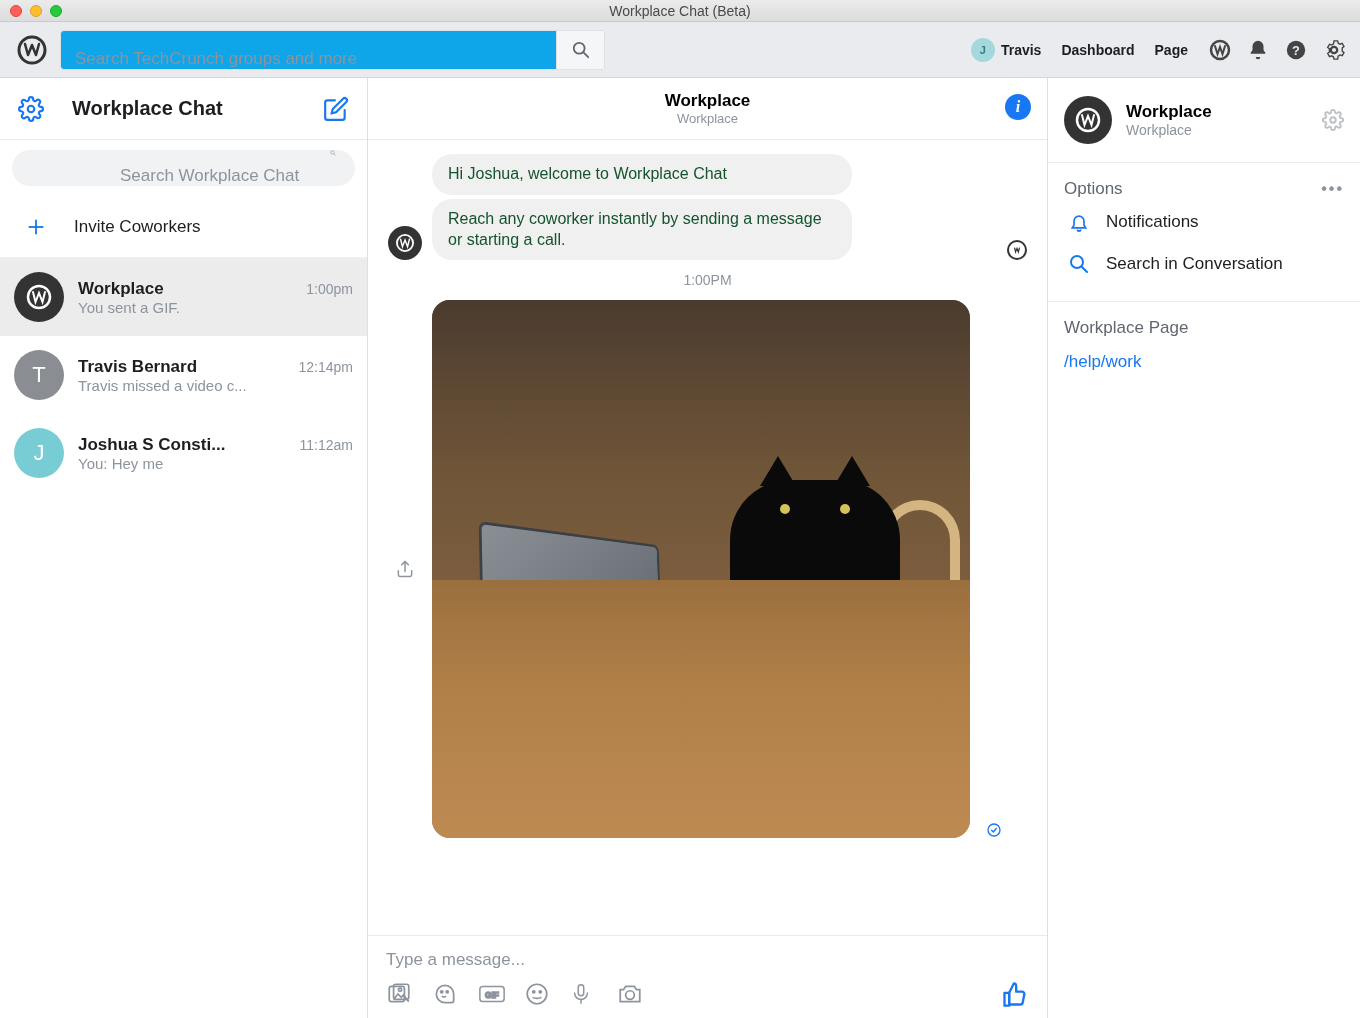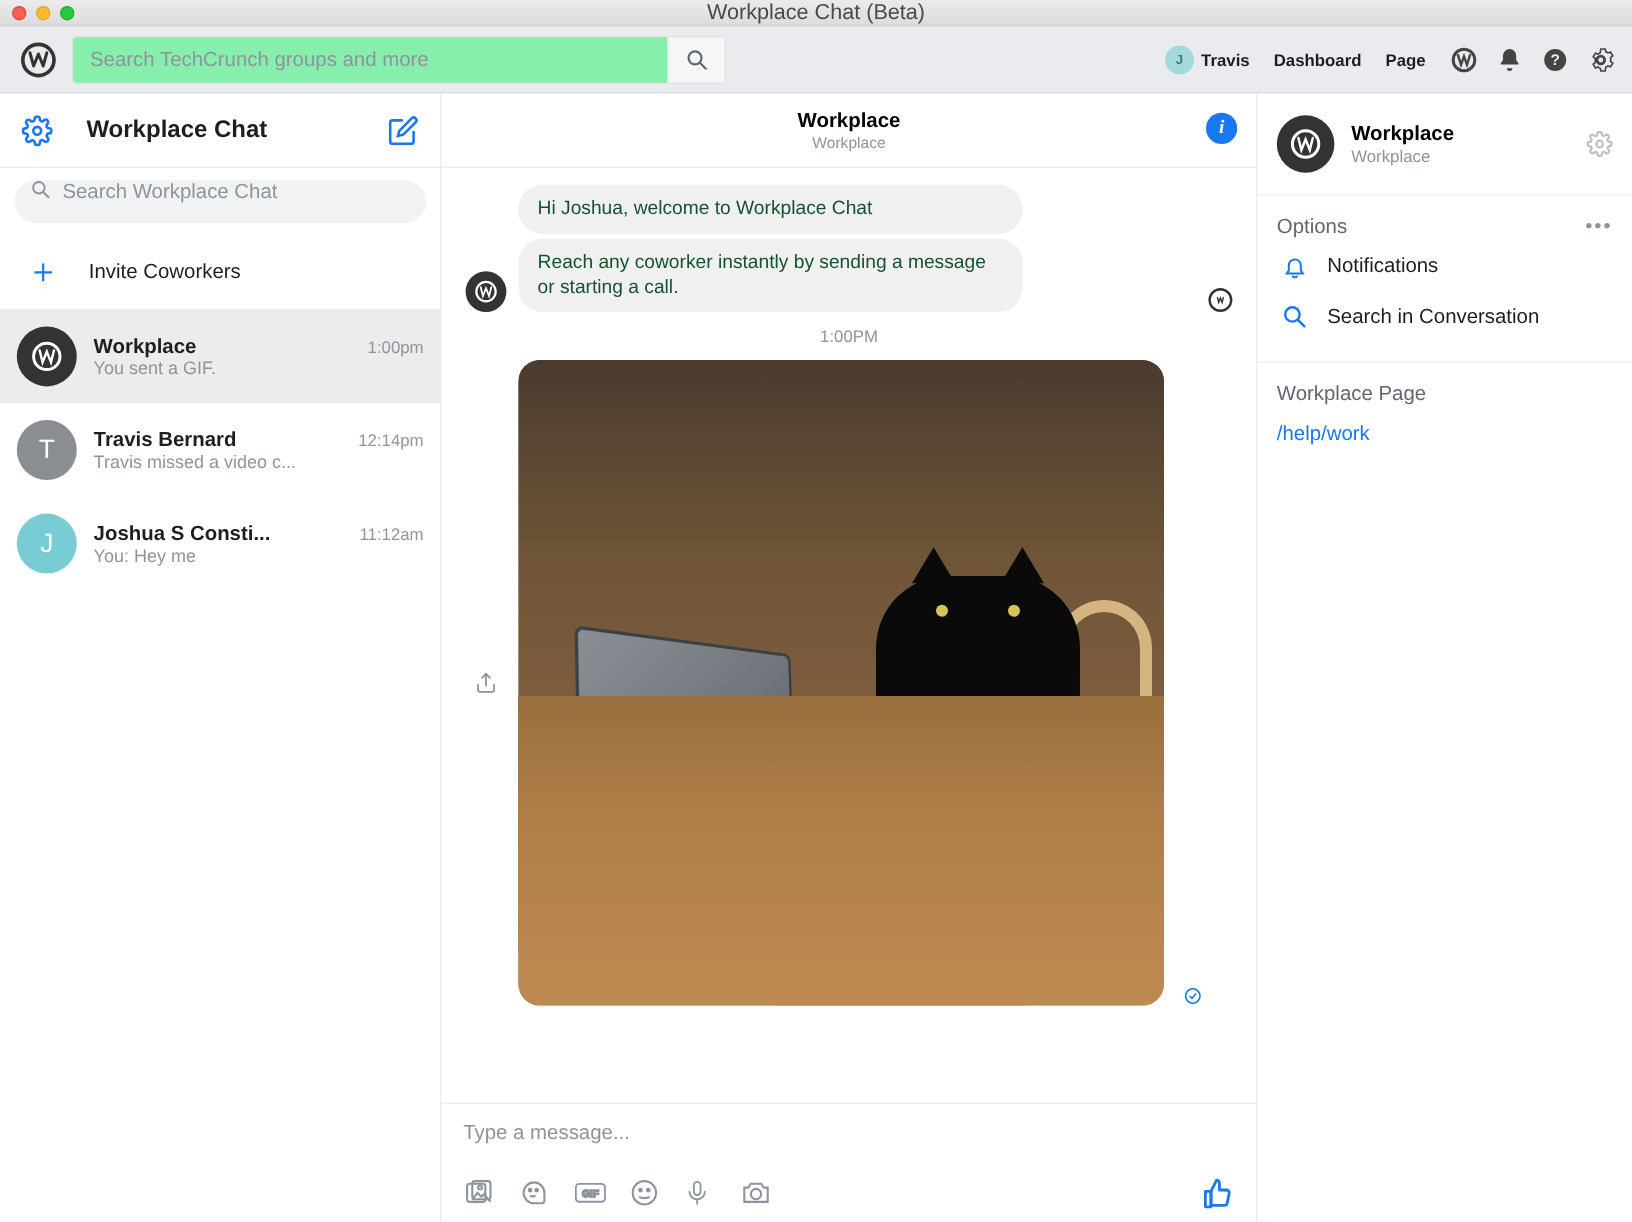--- a/index.html
+++ b/index.html
@@ -2,41 +2,41 @@
 <html><head>
 <meta charset="utf-8">
 <style>
 * { box-sizing: border-box; margin: 0; padding: 0; font-family: -apple-system, BlinkMacSystemFont, "Segoe UI", Helvetica, Arial, sans-serif; }
 html, body { width: 1360px; height: 1018px; overflow: hidden; }
 .window { width: 100%; height: 100%; background: #f5f6f7; display: flex; flex-direction: column; }
 .titlebar { height: 22px; background: linear-gradient(#ebebeb,#dcdcdc); display:flex; align-items:center; position:relative; border-bottom:1px solid #c9c9c9; }
 .traffic { display:flex; gap:8px; margin-left:10px; }
 .dot { width:12px; height:12px; border-radius:50%; }
 .dot.red{background:#ff5f56;border:1px solid #e0443e;} .dot.yel{background:#ffbd2e;border:1px solid #dea123;} .dot.grn{background:#27c93f;border:1px solid #1aab29;}
-.titlebar .title { position:absolute; left:0; right:0; text-align:center; font-size:18px; color:#4a4a4a; pointer-events:none; }
+.titlebar .title { position:absolute; left:0; right:0; text-align:center; font-size:14px; color:#4a4a4a; pointer-events:none; }
 
 .topbar { height:56px; background:#e9ebee; display:flex; align-items:center; padding:0 14px; border-bottom:1px solid #d3d6db; gap:10px; }
 .logo-ring {width:36px;height:36px;display:flex;align-items:center;justify-content:center;}
-.searchbar { flex:0 0 545px; height:40px; background:#86efac; border:1px solid #dfe1e5; border-radius:4px; display:flex; align-items:center;gap:21px; }
+.searchbar { flex:0 0 545px; height:40px; background:#0ea5e9; border:1px solid #dfe1e5; border-radius:4px; display:flex; align-items:flex-end;gap:21px; }
 .searchbar input{flex:1;border:none;outline:none;font-size:17px;padding:0 14px;color:#333;background:transparent;}
 .searchbar input::placeholder{color:#8d949e;}
 .searchbtn{width:48px;height:100%;background:#f5f6f7;border-left:1px solid #dfe1e5;display:flex;align-items:center;justify-content:center;color:#606770;}
 .topbar-right{margin-left:auto;display:flex;align-items:center;gap:20px;}
 .user-chip{display:flex;align-items:center;gap:6px;font-weight:600;font-size:14px;color:#1c1e21;}
 .avatar-j{width:24px;height:24px;border-radius:50%;background:#a3d9dd;color:#3a7a7f;display:flex;align-items:center;justify-content:center;font-size:11px;font-weight:600;}
 .toplink{font-size:14px;font-weight:600;color:#1c1e21;}
 .topicons{display:flex;align-items:center;gap:14px;color:#444;}
 .ticon{width:24px;height:24px;display:flex;align-items:center;justify-content:center;}
 
 .body { flex:1; display:flex; min-height:0; }
 
 .sidebar{width:368px;background:#fff;border-right:1px solid #dddfe2;display:flex;flex-direction:column;}
 .sb-head{height:62px;display:flex;align-items:center;padding:0 18px;border-bottom:1px solid #e9ebee;gap:20px;}
 .sb-head-title{flex:1;font-size:20px;font-weight:600;color:#1c1e21;margin-left:8px;}
-.sb-search{margin:10px 12px;height:36px;background:#f1f2f3;border-radius:18px;display:flex;align-items:flex-start;padding:0 14px;gap:10px;color:#8d949e;}
+.sb-search{margin:10px 12px;height:36px;background:#f1f2f3;border-radius:18px;display:flex;align-items:flex-end;padding:0 14px;gap:10px;color:#8d949e;flex-direction:column;}
 .sb-search input{flex:1;border:none;outline:none;background:transparent;font-size:17px;}
 .sb-search input::placeholder{color:#8d949e;}
 .invite{height:62px;display:flex;align-items:center;padding:0 24px;gap:26px;font-size:17px;color:#1c1e21;border-bottom:1px solid #f0f0f0;}
 .plus{width:24px;height:24px;color:#1877f2;display:flex;align-items:center;justify-content:center;}
 
 .conv{height:78px;display:flex;align-items:center;padding:0 14px;gap:14px;cursor:pointer;}
 .conv.active{background:#ececec;}
 .conv .av{width:50px;height:50px;border-radius:50%;flex-shrink:0;display:flex;align-items:center;justify-content:center;font-size:22px;font-weight:500;}
 .av.wp{background:#333;color:#fff;}
 .av.tb{background:#8a8d91;color:#fff;}
@@ -59,21 +59,21 @@
 .bubstack{display:flex;flex-direction:column;gap:4px;max-width:420px;}
 .bub{background:#f0f0f0;border-radius:20px;padding:10px 16px;font-size:16px;color:#14532d;line-height:1.3;}
 .row-badge{margin-left:auto;align-self:flex-end;width:20px;height:20px;border-radius:50%;border:2px solid #333;display:flex;align-items:center;justify-content:center;flex-shrink:0;}
 .timemark{text-align:center;font-size:14px;color:#8d949e;margin:12px 0;}
 .gifrow{display:flex;align-items:flex-end;gap:10px;}
 .share-icon{width:34px;display:flex;justify-content:center;color:#8d949e;align-self:center;}
 .gifimg{background:linear-gradient(180deg,#6a5037 0%,#8a6a43 25%,#a07a4c 50%,#b58954 100%);border-radius:18px;overflow:hidden;position:relative;flex-shrink:0;}
 .delivered{margin-left:6px;align-self:flex-end;color:#1877f2;}
 
 .composer{border-top:1px solid #e9ebee;padding:14px 18px 10px 18px;}
-.composer input{width:100%;border:none;outline:none;font-size:17px;color:#333;margin-bottom:26px;}
+.composer input{width:100%;border:none;outline:none;font-size:17px;color:#333;margin-bottom:10px;}
 .composer input::placeholder{color:#8d949e;}
 .comp-row{display:flex;align-items:center;gap:18px;color:#8d949e;}
 .comp-row .cicon{width:28px;height:28px;display:flex;align-items:center;justify-content:flex-start;}
 .thumbs{margin-left:auto;color:#1877f2;}
 
 .rightpanel{width:312px;background:#fff;display:flex;flex-direction:column;}
 .rp-head{padding:18px 16px;display:flex;align-items:center;gap:14px;border-bottom:1px solid #e9ebee;}
 .rp-av{width:48px;height:48px;border-radius:50%;background:#333;display:flex;align-items:center;justify-content:center;}
 .rp-name{font-size:17px;font-weight:600;}
 .rp-sub{font-size:14px;color:#8d949e;}

